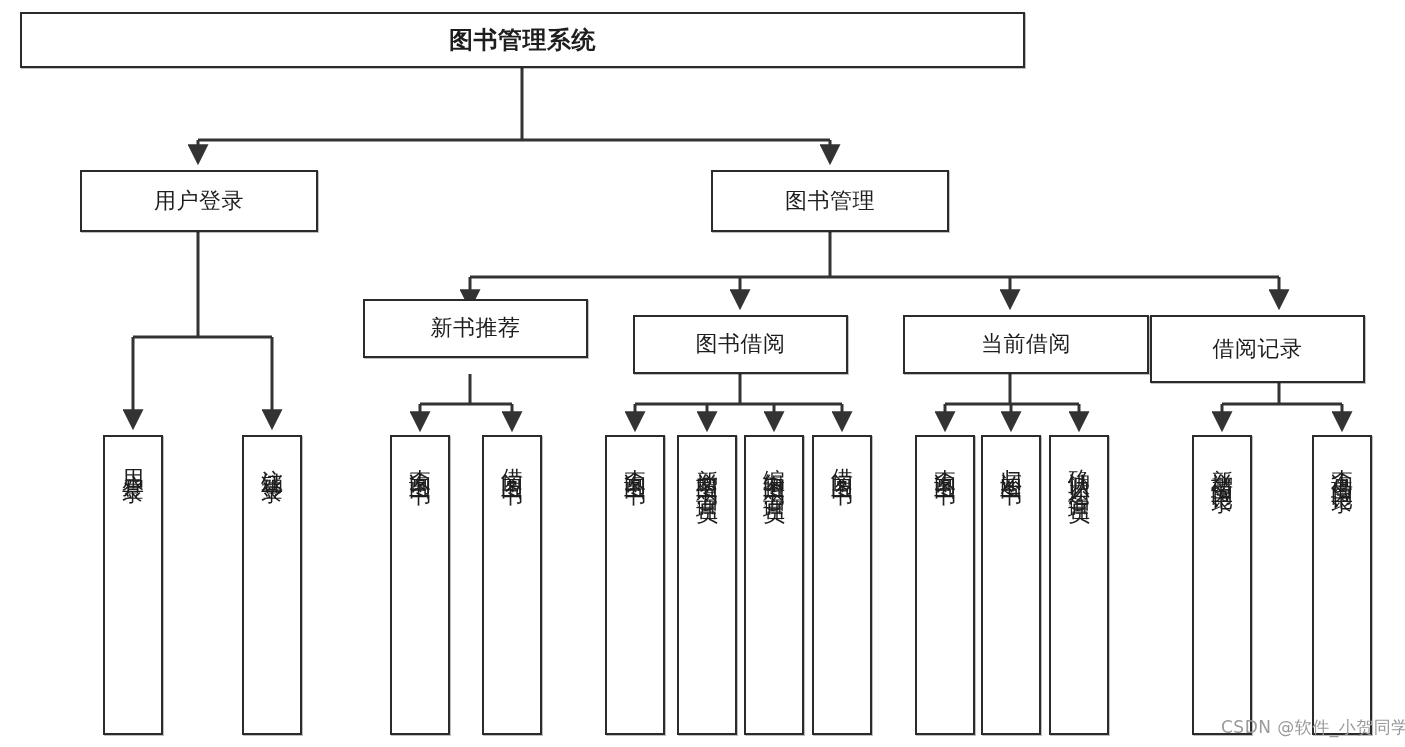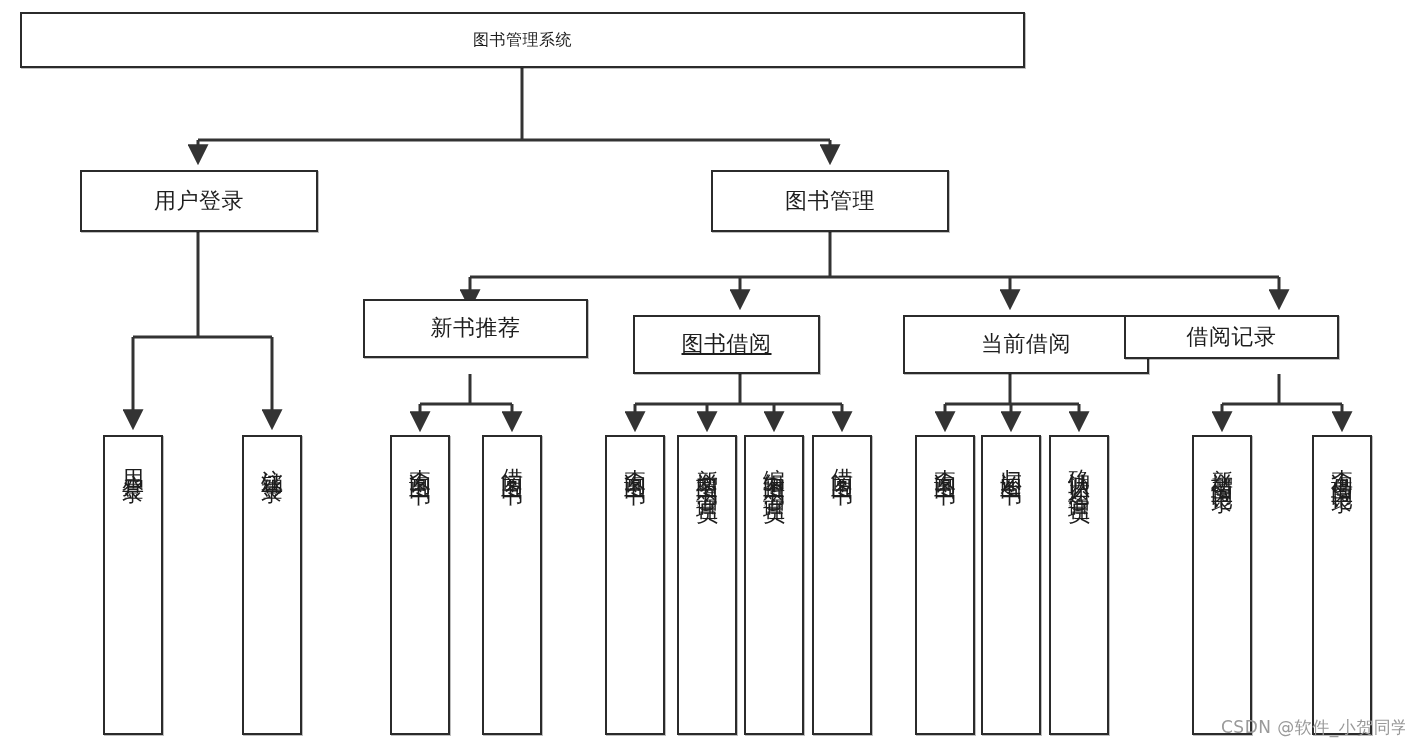--- a/index.html
+++ b/index.html
@@ -40,21 +40,21 @@
     display: block;
     text-align: center;
     line-height: 1.12;
     white-space: nowrap;
   }
   
   .node.h .lbl {
     font-size: 22px;
     letter-spacing: 0.5px;
   }
-  .node.root .lbl { font-size: 16px; }
+  .node.root .lbl { font-size: 24px; font-weight: bold; }
   
   .node.v {
     align-items: flex-start;
     justify-content: center;
     padding-top: 14px;
   }
   .node.v .lbl {
     writing-mode: vertical-rl;
     text-orientation: upright;
     font-size: 22px;
@@ -133,27 +133,27 @@
   <div class="node h" style="left:80px; top:170px; width:238px; height:62px;">
     <span class="lbl">用户登录</span>
   </div>
   <div class="node h" style="left:711px; top:170px; width:238px; height:62px;justify-content:center;">
     <span class="lbl">图书管理</span>
   </div>
 
   <div class="node h" style="left:363px; top:299px; width:225px; height:59px;">
     <span class="lbl">新书推荐</span>
   </div>
-  <div class="node h" style="left:633px; top:315px; width:187px; height:59px;text-decoration:underline;">
+  <div class="node h" style="left:633px; top:315px; width:215px; height:59px;">
     <span class="lbl">图书借阅</span>
   </div>
   <div class="node h" style="left:903px; top:315px; width:246px; height:59px;">
     <span class="lbl">当前借阅</span>
   </div>
-  <div class="node h" style="left:1124px; top:315px; width:215px; height:44px;">
+  <div class="node h" style="left:1150px; top:315px; width:215px; height:68px;">
     <span class="lbl">借阅记录</span>
   </div>
 
   <div class="node v" style="left:103px; top:435px; width:60px; height:300px;">
     <span class="lbl">用户登录</span>
   </div>
   <div class="node v" style="left:242px; top:435px; width:60px; height:300px;">
     <span class="lbl">注销登录</span>
   </div>
 

